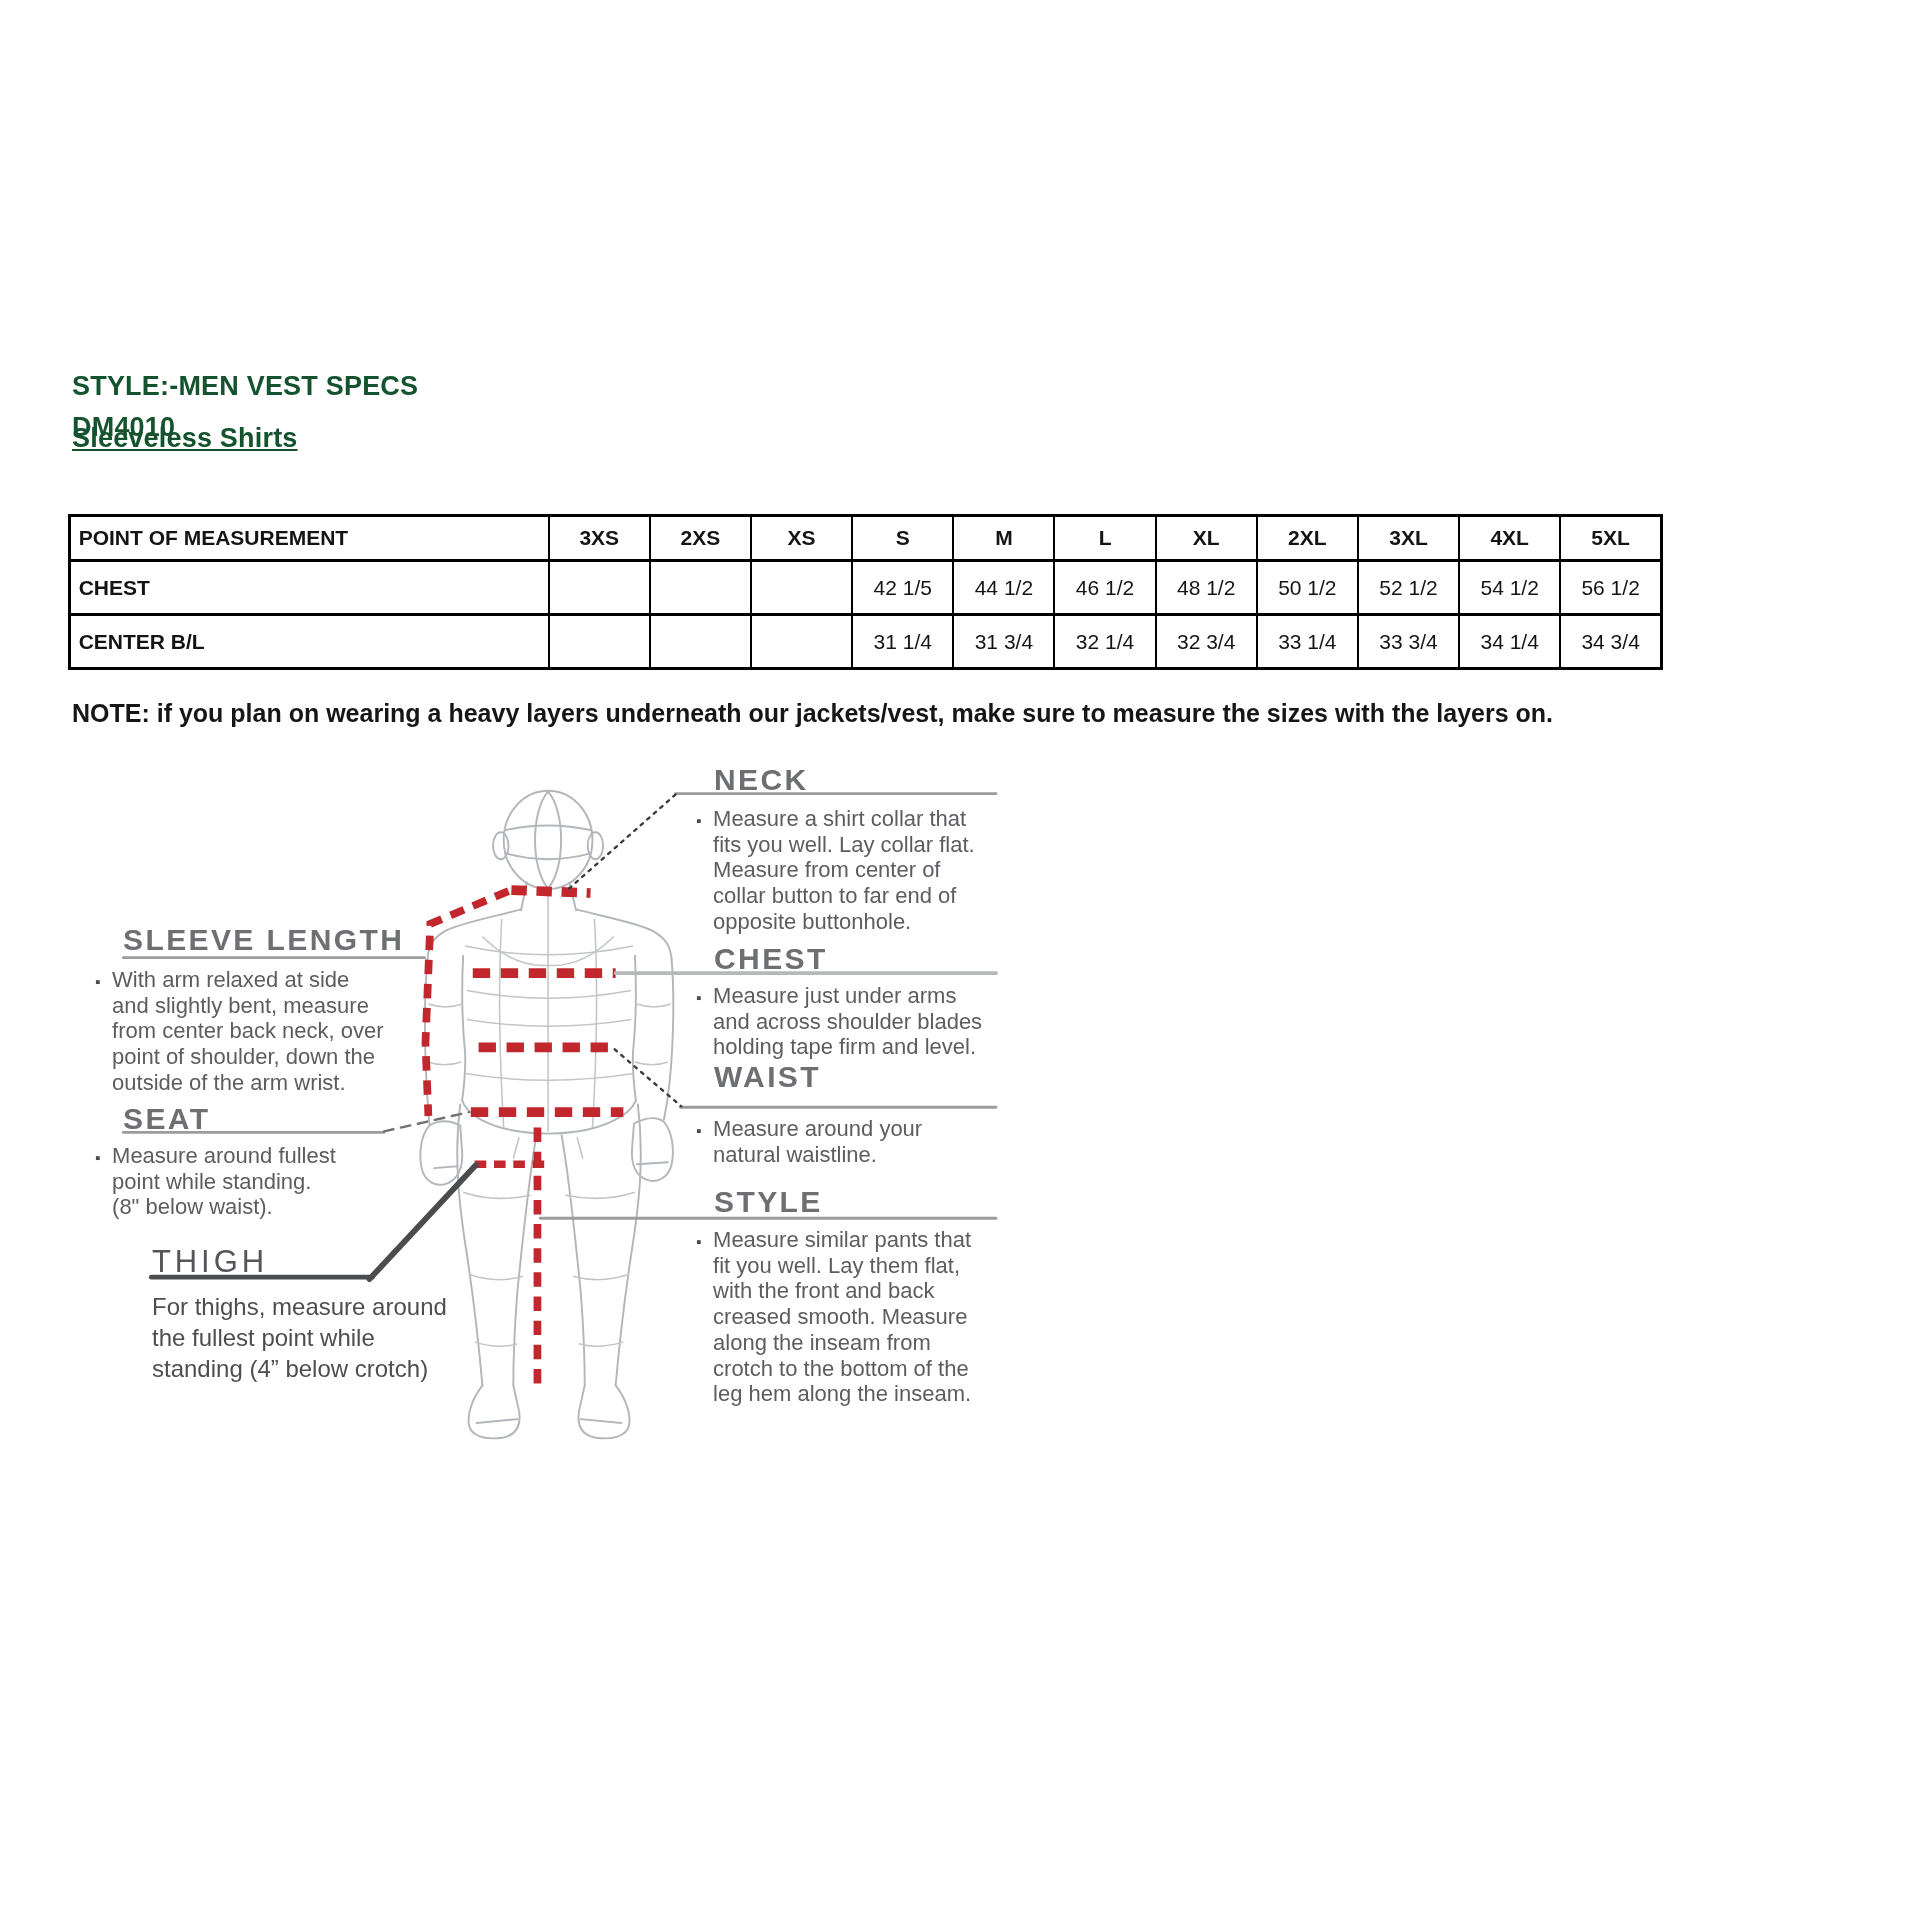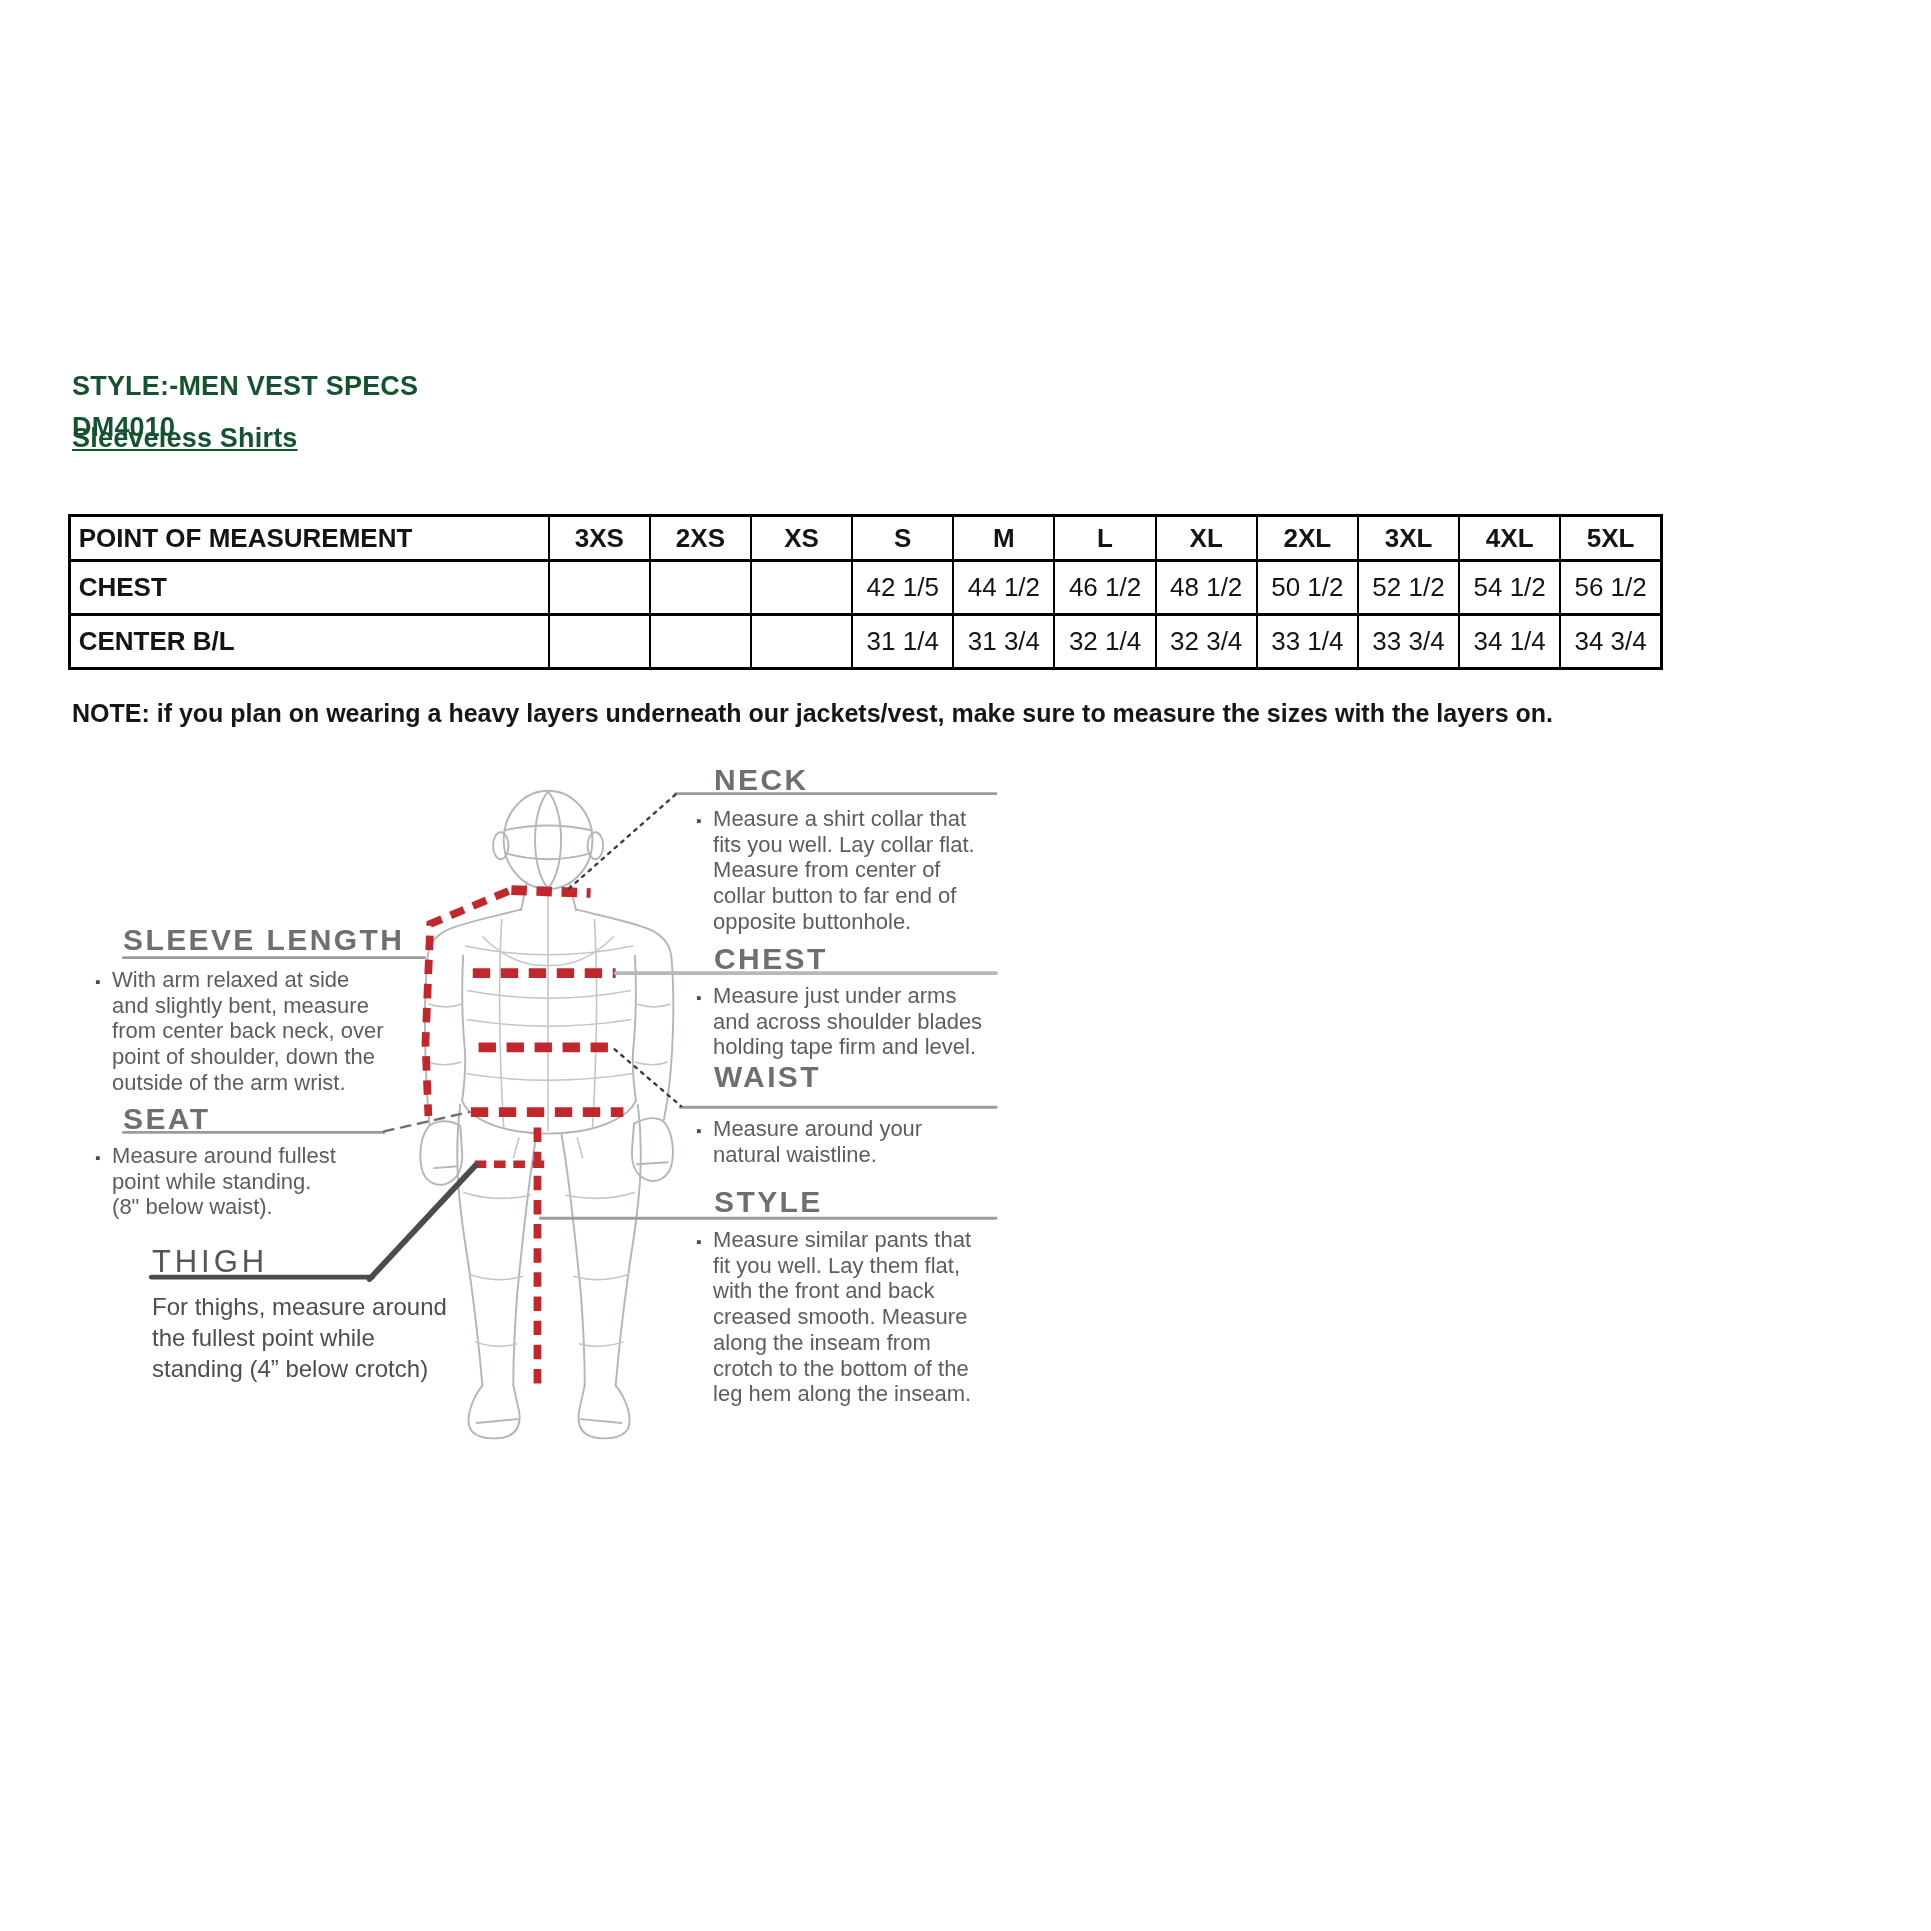--- a/index.html
+++ b/index.html
@@ -10,21 +10,21 @@
   
   .title-line{position:absolute;left:72px;font-weight:bold;font-size:27px;color:#14532d;letter-spacing:0.2px;}
   #t1{top:371px;} #t2{top:412px;} #t3{top:423px;text-decoration:underline;}
   
   .size-table{
     position:absolute;left:68px;top:514px;width:1595px;
     border-collapse:collapse;table-layout:fixed;background:#fff;
     border:3.9px solid #000;
   }
   .size-table th,.size-table td{
-    border:2.9px solid #000;font-size:26px;text-align:center;vertical-align:middle;
+    border:2.9px solid #000;font-size:21px;text-align:center;vertical-align:middle;
     overflow:hidden;white-space:nowrap;padding:0;color:#141414;
   }
   .size-table thead th{height:42px;font-weight:bold;}
   .size-table tbody td{height:51px;font-weight:normal;}
   .size-table tbody tr{border-top:3.9px solid #000;}
   .size-table .pom{width:469px;text-align:left;padding-left:7.7px;font-weight:bold;}
   
   .note{position:absolute;left:72px;top:699px;font-weight:bold;font-size:25px;color:#161616;}
   
   .diagram-svg{position:absolute;left:77px;top:753px;}

